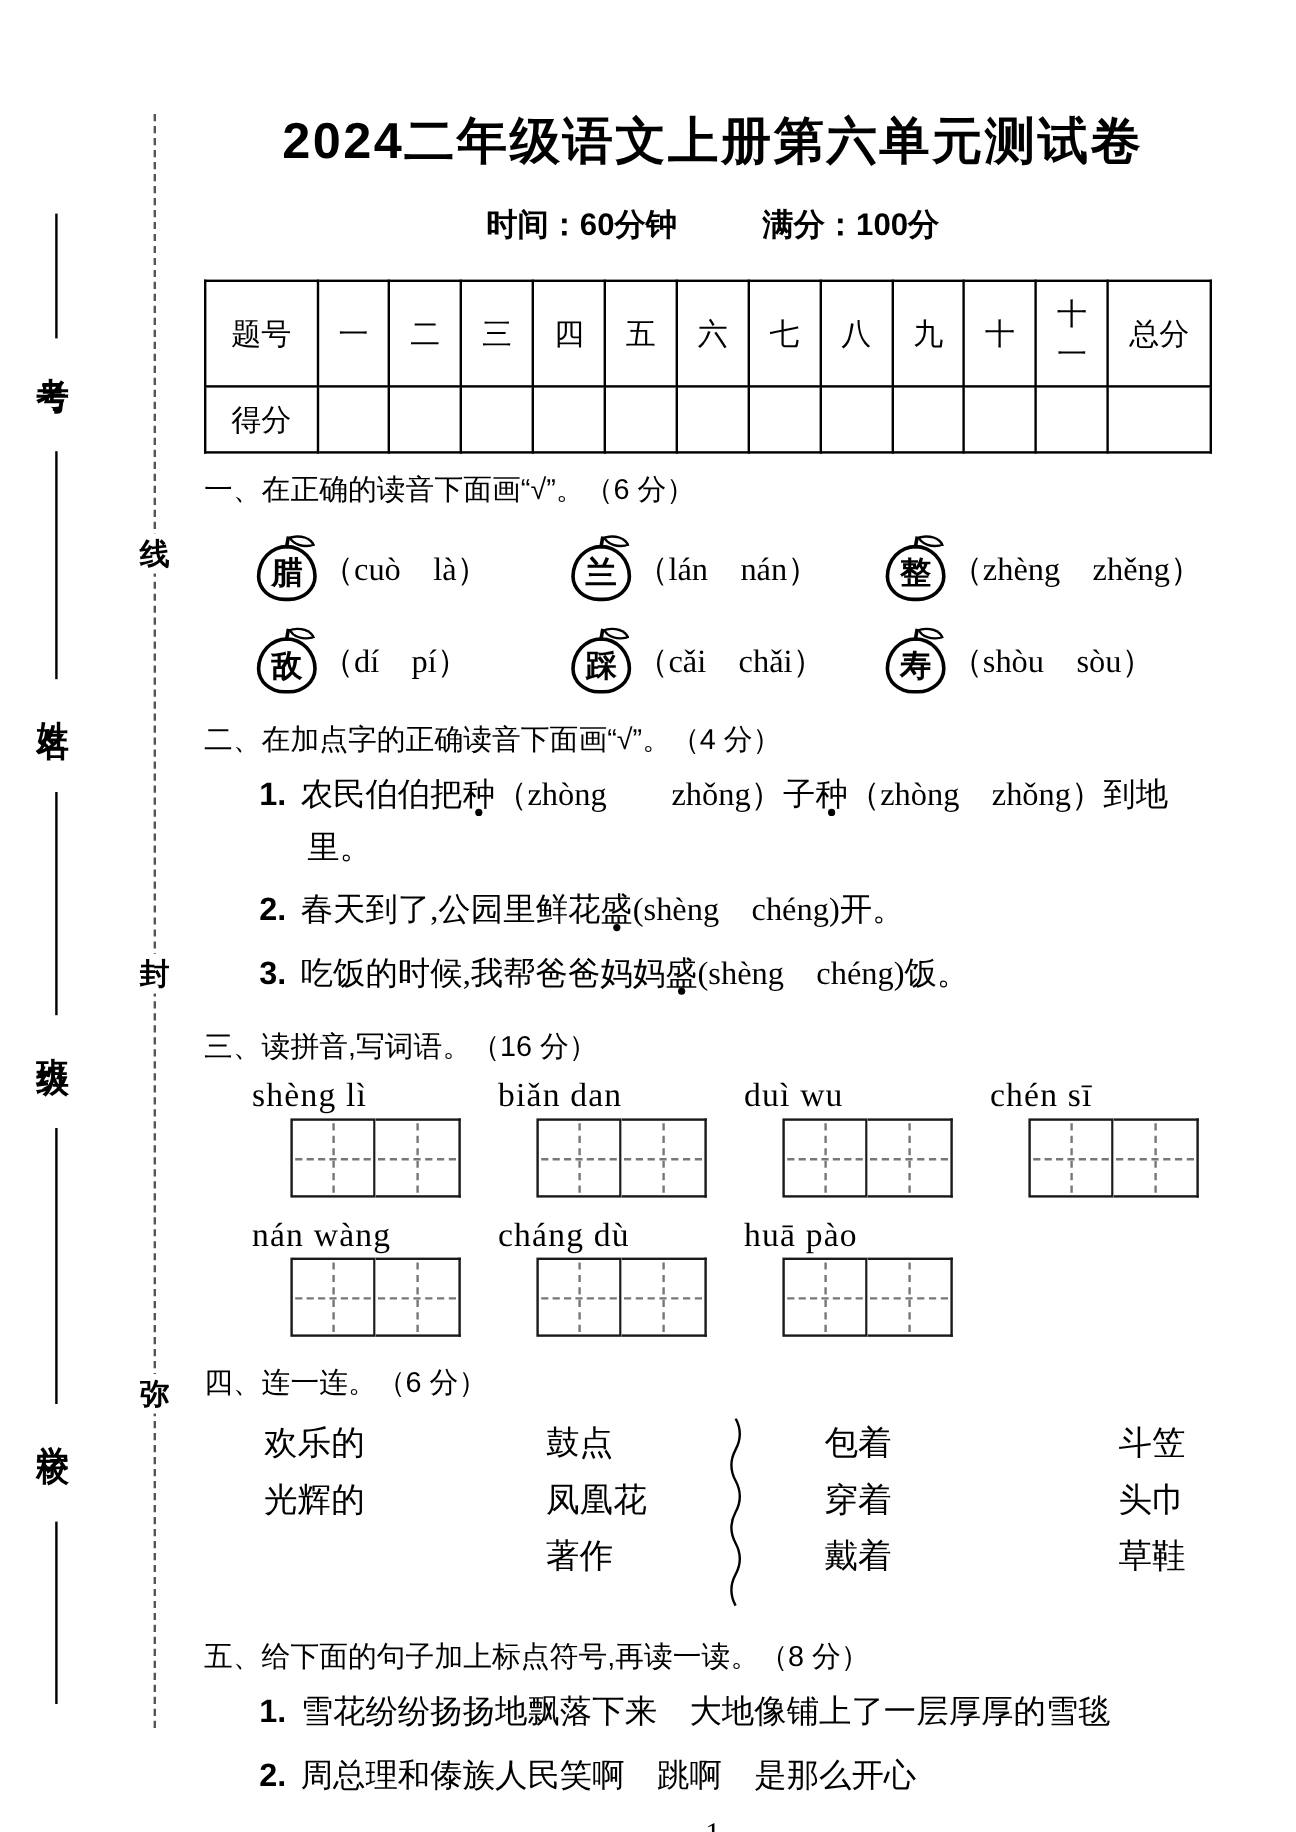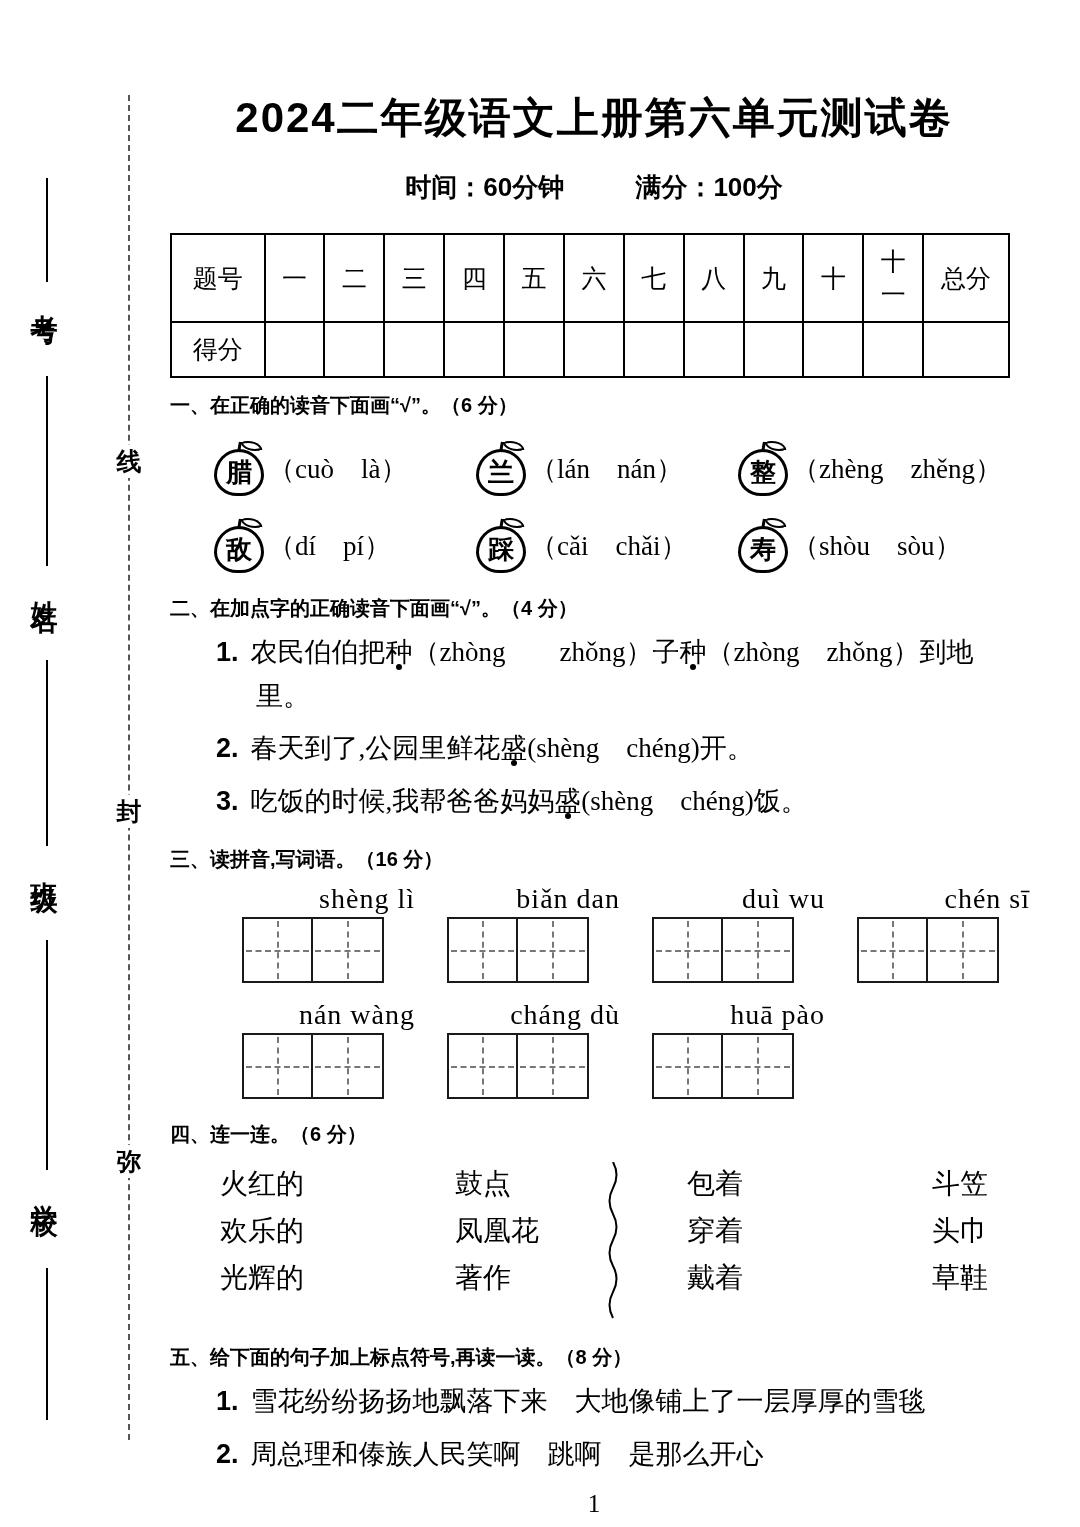--- a/index.html
+++ b/index.html
@@ -47,21 +47,21 @@
     font-family: "Liberation Sans", sans-serif;
   }
   .score-table td {
     border: 2px solid #000; height: 43px; text-align: center; font-size: 25px; padding: 10px;
   }
   .score-table td.c0 { width: 94px; }
   .score-table td.cn { width: 60px; }
   .score-table td.cl { width: 86px; }
 
   h2.sec {
-    font-size: 20px; font-weight: 700; font-family: "Liberation Sans", "DejaVu Sans", sans-serif;
+    font-size: 24px; font-weight: 400; font-family: "Liberation Sans", "DejaVu Sans", sans-serif;
     margin-top: 14px;
   }
   h2.mt-l { margin-top: 22px; }
 
   
   .apple-row { display: flex; margin: 22px 0 0 44px; }
   .apple-item { display: flex; align-items: center; width: 262px; }
   .apple {
     position: relative; display: inline-flex; align-items: center; justify-content: center;
     width: 50px; height: 47px; border: 3px solid #000;
@@ -87,21 +87,21 @@
   .dotch { position: relative; }
   .dotch::after {
     content: ""; position: absolute; left: 50%; transform: translateX(-50%); bottom: -3px;
     width: 6px; height: 6px; border-radius: 50%; background: #000;
   }
 
   
   .write-grid {
     margin: 10px 0 0 40px; display: grid; grid-template-columns: repeat(4, 205px); row-gap: 16px;
   }
-  .pinyin { text-align: right; font-size: 28px; height: 32px; letter-spacing: 1px; }
+  .pinyin { text-align: left; font-size: 28px; height: 32px; letter-spacing: 1px; }
   .pair { display: flex; justify-content: center; margin-top: 2px; }
   .tian { width: 71px; height: 66px; border: 2.5px solid #1a1a1a; position: relative; background: #fff; }
   .tian + .tian { border-left: 0; }
   .tian::before { content: ""; position: absolute; left: 50%; top: 2px; bottom: 2px; border-left: 2px dashed #777; }
   .tian::after  { content: ""; position: absolute; top: 50%; left: 2px; right: 2px; border-top: 2px dashed #777; }
 
   
   .match { margin: 12px 0 0 50px; display: flex; align-items: flex-start; font-size: 28px; }
   .mcol { display: flex; flex-direction: column; line-height: 47px; }
   .m1 { width: 235px; } .m2 { width: 150px; } .m3 { width: 215px; } .m4 { flex: 1; text-align: center; }
@@ -268,21 +268,20 @@
         <div class="pair">
             <div class="tian"></div>
             <div class="tian"></div>
           </div>
       </div>
     </div>
 
     <h2 class="sec mt-l">四、连一连。（6 分）</h2>
     <div class="match">
       <div class="mcol m1">
-        <span>火红的</span>
         <span>欢乐的</span>
         <span>光辉的</span>
       </div>
       <div class="mcol m2">
         <span>鼓点</span>
         <span>凤凰花</span>
         <span>著作</span>
       </div>
       <svg class="wavy" width="16" height="160" viewBox="0 0 16 160">
         <path d="M8 0 Q15 13 8 26 T8 52 T8 78 T8 104 T8 130 T8 156" stroke="#000" stroke-width="2" fill="none"></path>

